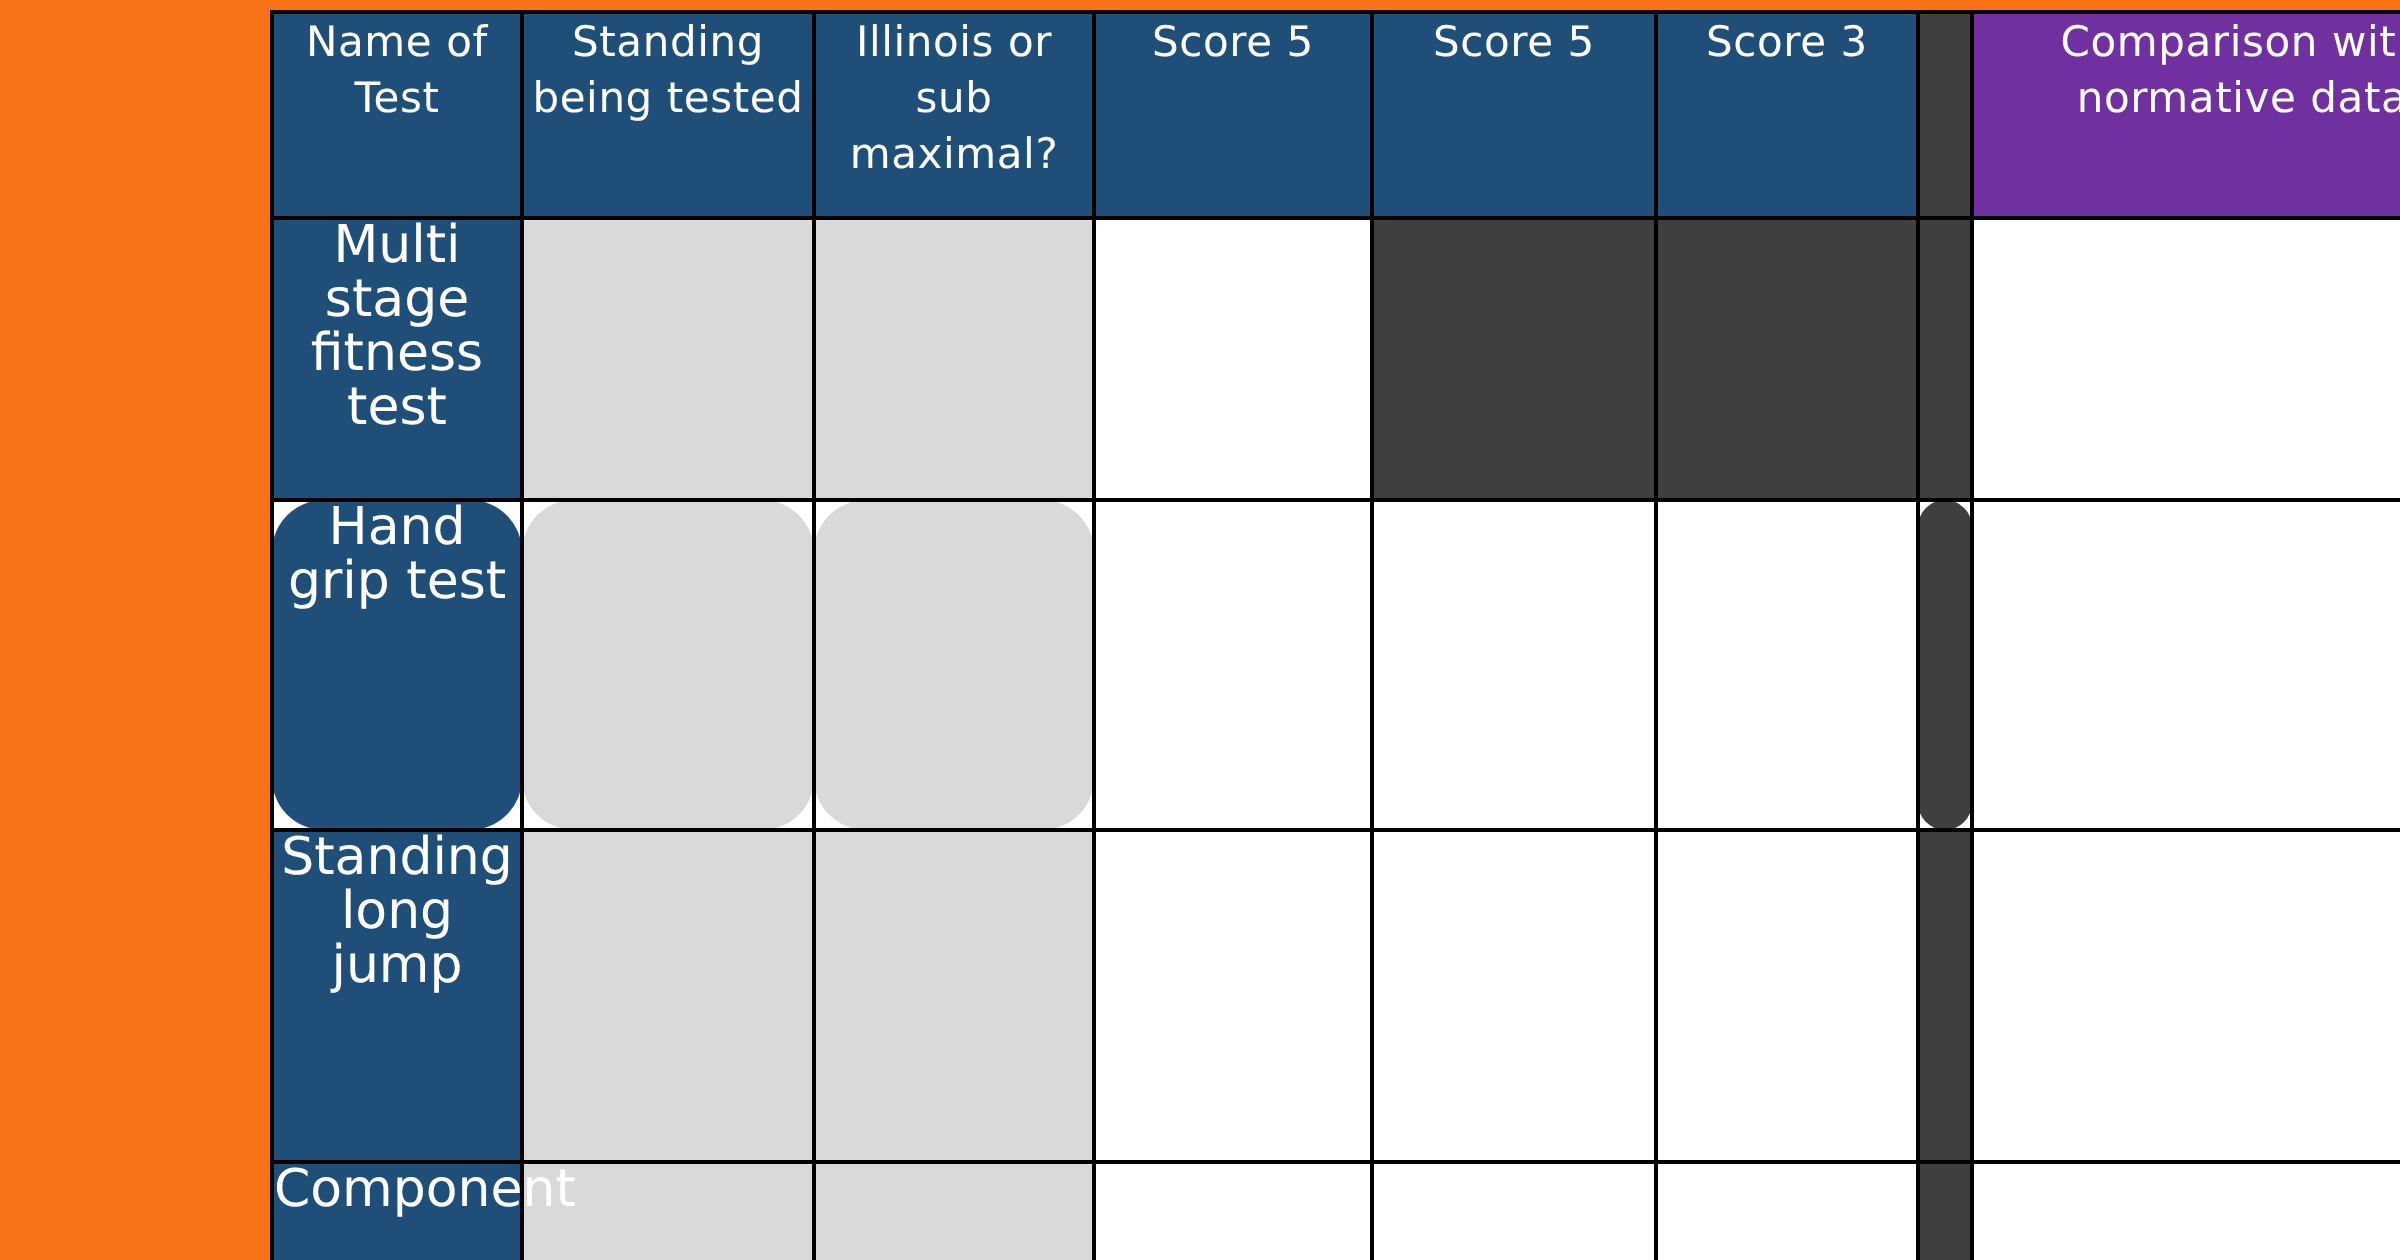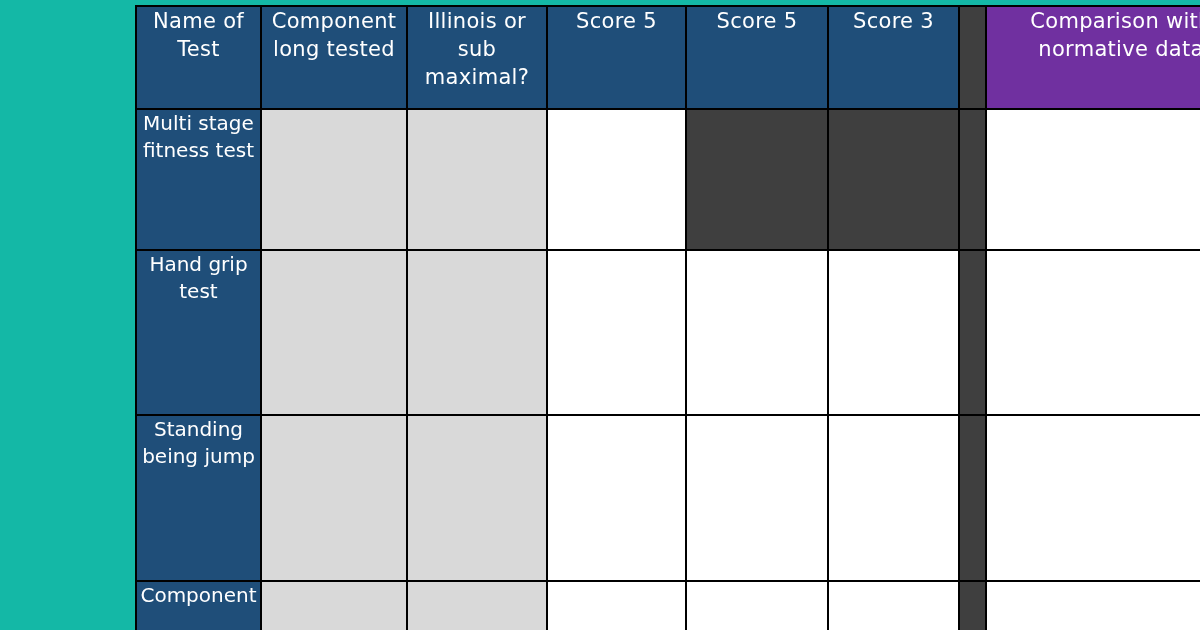--- a/index.html
+++ b/index.html
@@ -11,21 +11,21 @@
     overflow: hidden;
   }
   body {
     font-family: "DejaVu Sans", "Liberation Sans", sans-serif;
   }
 
   .sheet {
     position: relative;
     width: 1200px;
     height: 630px;
-    background: #14b8a6;
+    background: #f97316;
   }
 
   
   .table-wrap {
     position: absolute;
     left: 135px;
     top: 5px;
     width: 1120px;   
     height: 700px;
   }
@@ -74,32 +74,32 @@
   .hdr.gap {
     background: #3f3f3f;
     padding: 0;
   }
 
   
   .cell-name {
     background: #1f4e79;
     color: #ffffff;
     text-align: center;
-    font-size: 20px;
+    font-size: 26px;
     line-height: 27px;
     padding: 8px 4px 4px 4px;
   }
   .cell-grey  { background: #d9d9d9; }
   .cell-white { background: #ffffff; }
   .cell-dark  { background: #3f3f3f; }
   .cell-gap   { background: #3f3f3f; }
 
   
   tr.r1 td { height: 139px; }
-  tr.r2 td { height: 163px; }
+  tr.r2 td { height: 163px; border-radius: 26px; }
   tr.r3 td { height: 164px; }
   tr.r4 td { height: 160px; }
 
   .hdr-text, .name-text { display: block; }
 </style>
 </head>
 <body>
 
 <div class="sheet">
   <div class="table-wrap">
@@ -115,21 +115,21 @@
         <col class="c-gap">
           <col class="c-norm">
       </colgroup>
 
       <thead>
         <tr>
           <th class="hdr">
             <span class="hdr-text">Name of Test</span>
           </th>
           <th class="hdr">
-            <span class="hdr-text">Component long tested</span>
+            <span class="hdr-text">Standing being tested</span>
           </th>
           <th class="hdr">
             <span class="hdr-text">Illinois or sub maximal?</span>
           </th>
           <th class="hdr">
             <span class="hdr-text">Score 5</span>
           </th>
           <th class="hdr">
             <span class="hdr-text">Score 5</span>
           </th>
@@ -166,21 +166,21 @@
           <td class="cell-grey"></td>
           <td class="cell-white"></td>
           <td class="cell-white"></td>
           <td class="cell-white"></td>
           <td class="cell-gap"></td>
           <td class="cell-white"></td>
         </tr>
 
         <tr class="r3">
           <td class="cell-name">
-            <span class="name-text">Standing being jump</span>
+            <span class="name-text">Standing long jump</span>
           </td>
           <td class="cell-grey"></td>
           <td class="cell-grey"></td>
           <td class="cell-white"></td>
           <td class="cell-white"></td>
           <td class="cell-white"></td>
           <td class="cell-gap"></td>
           <td class="cell-white"></td>
         </tr>
 

